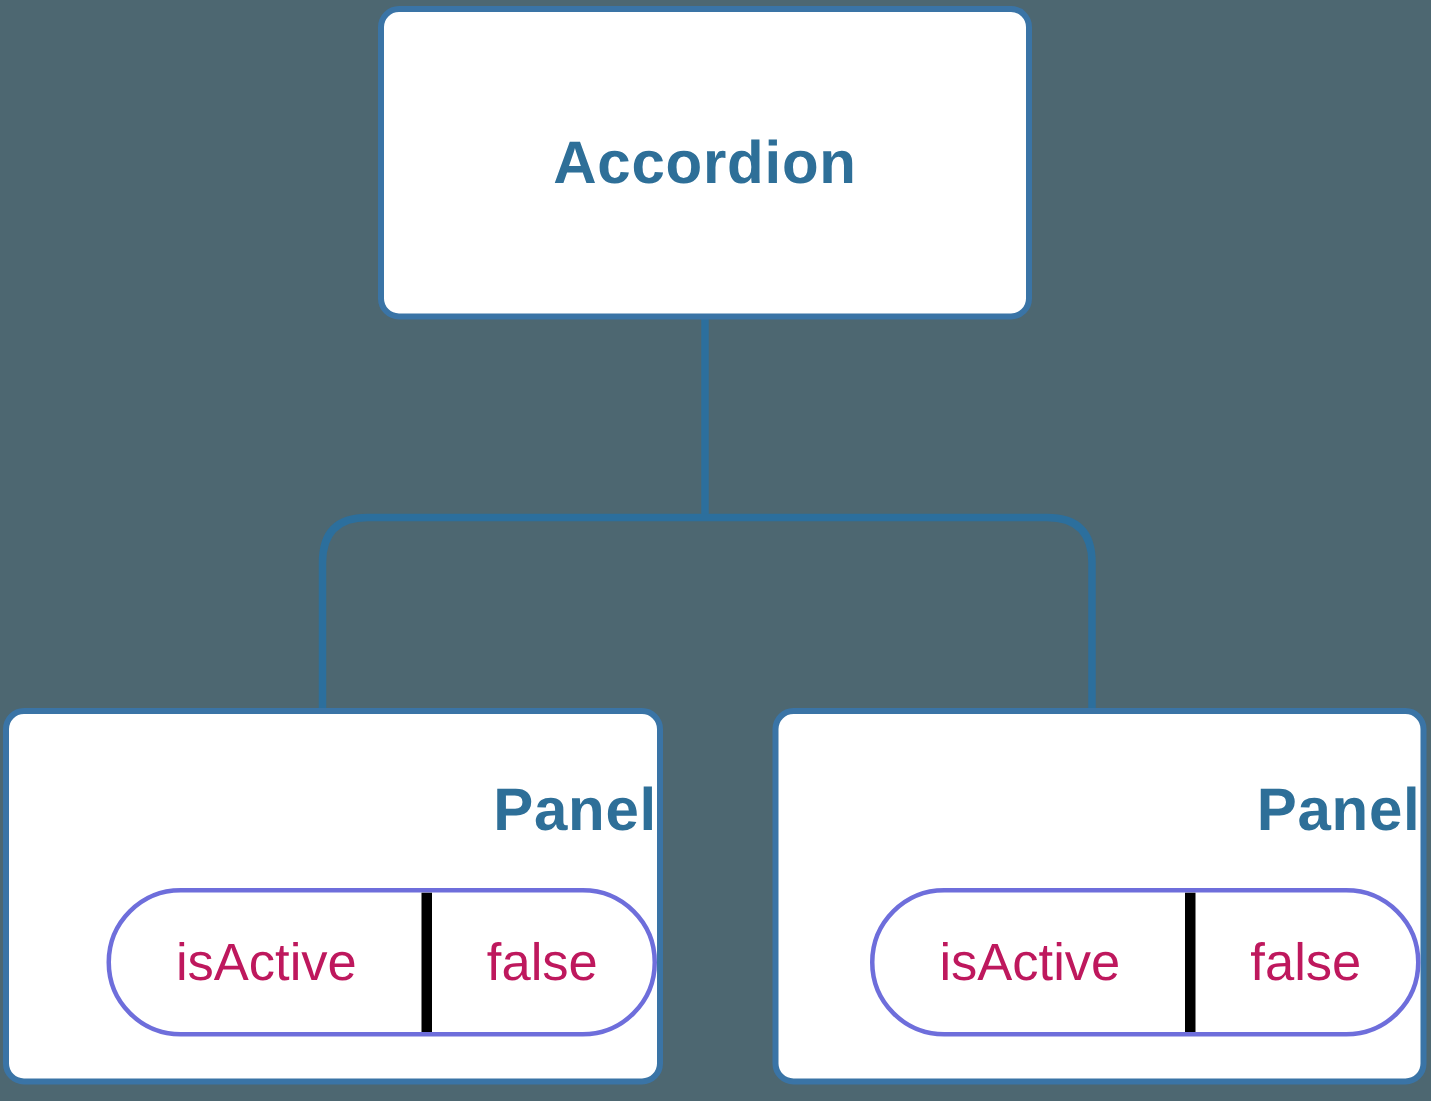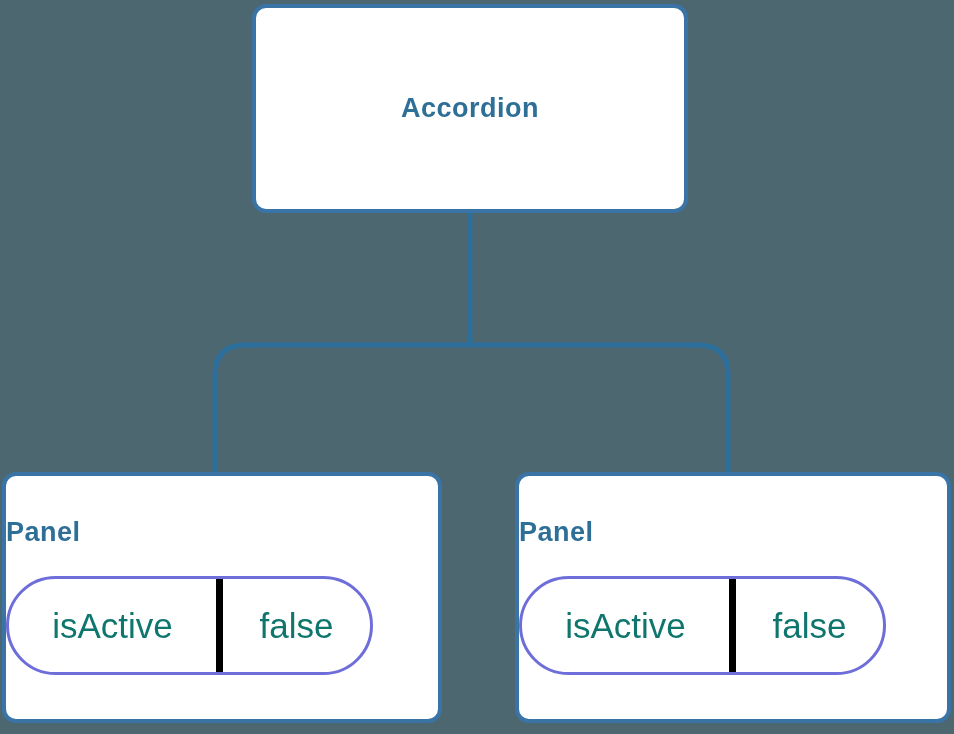--- a/index.html
+++ b/index.html
@@ -33,27 +33,27 @@
     width: 436px; height: 209px;
     display: flex;
     align-items: center;
     justify-content: center;
   }
   .node-panel {
     top: 472px;
     height: 251px;
     display: flex;
     flex-direction: column;
-    align-items: flex-start;
+    align-items: flex-end;
   }
   .node-panel-left  { left: 2px;   width: 440px; }
   .node-panel-right { left: 515px; width: 436px; }
   .node-title {
     color: #2E6F98;
-    font-size: 27px;
+    font-size: 40px;
     font-weight: 600;
     line-height: 1.2;
     letter-spacing: 0.5px;
   }
   .node-panel .node-title { margin-top: 40px; }
   .state-pill {
     margin-top: 28px;
     box-sizing: border-box;
     width: 367px;
     height: 99px;
@@ -61,21 +61,21 @@
     border-radius: 60px;
     display: flex;
     align-items: stretch;
     overflow: hidden;
     background: #FFFFFF;
   }
   .state-cell {
     display: flex;
     align-items: center;
     justify-content: center;
-    color: #0f766e;
+    color: #be185d;
     font-size: 35px;
     font-weight: 500;
   }
   .state-key   { width: 58.5%; }
   .state-value { width: 41.5%; border-left: 7px solid #000000; }
 </style>
 </head>
 <body>
 
 <div class="stage">

